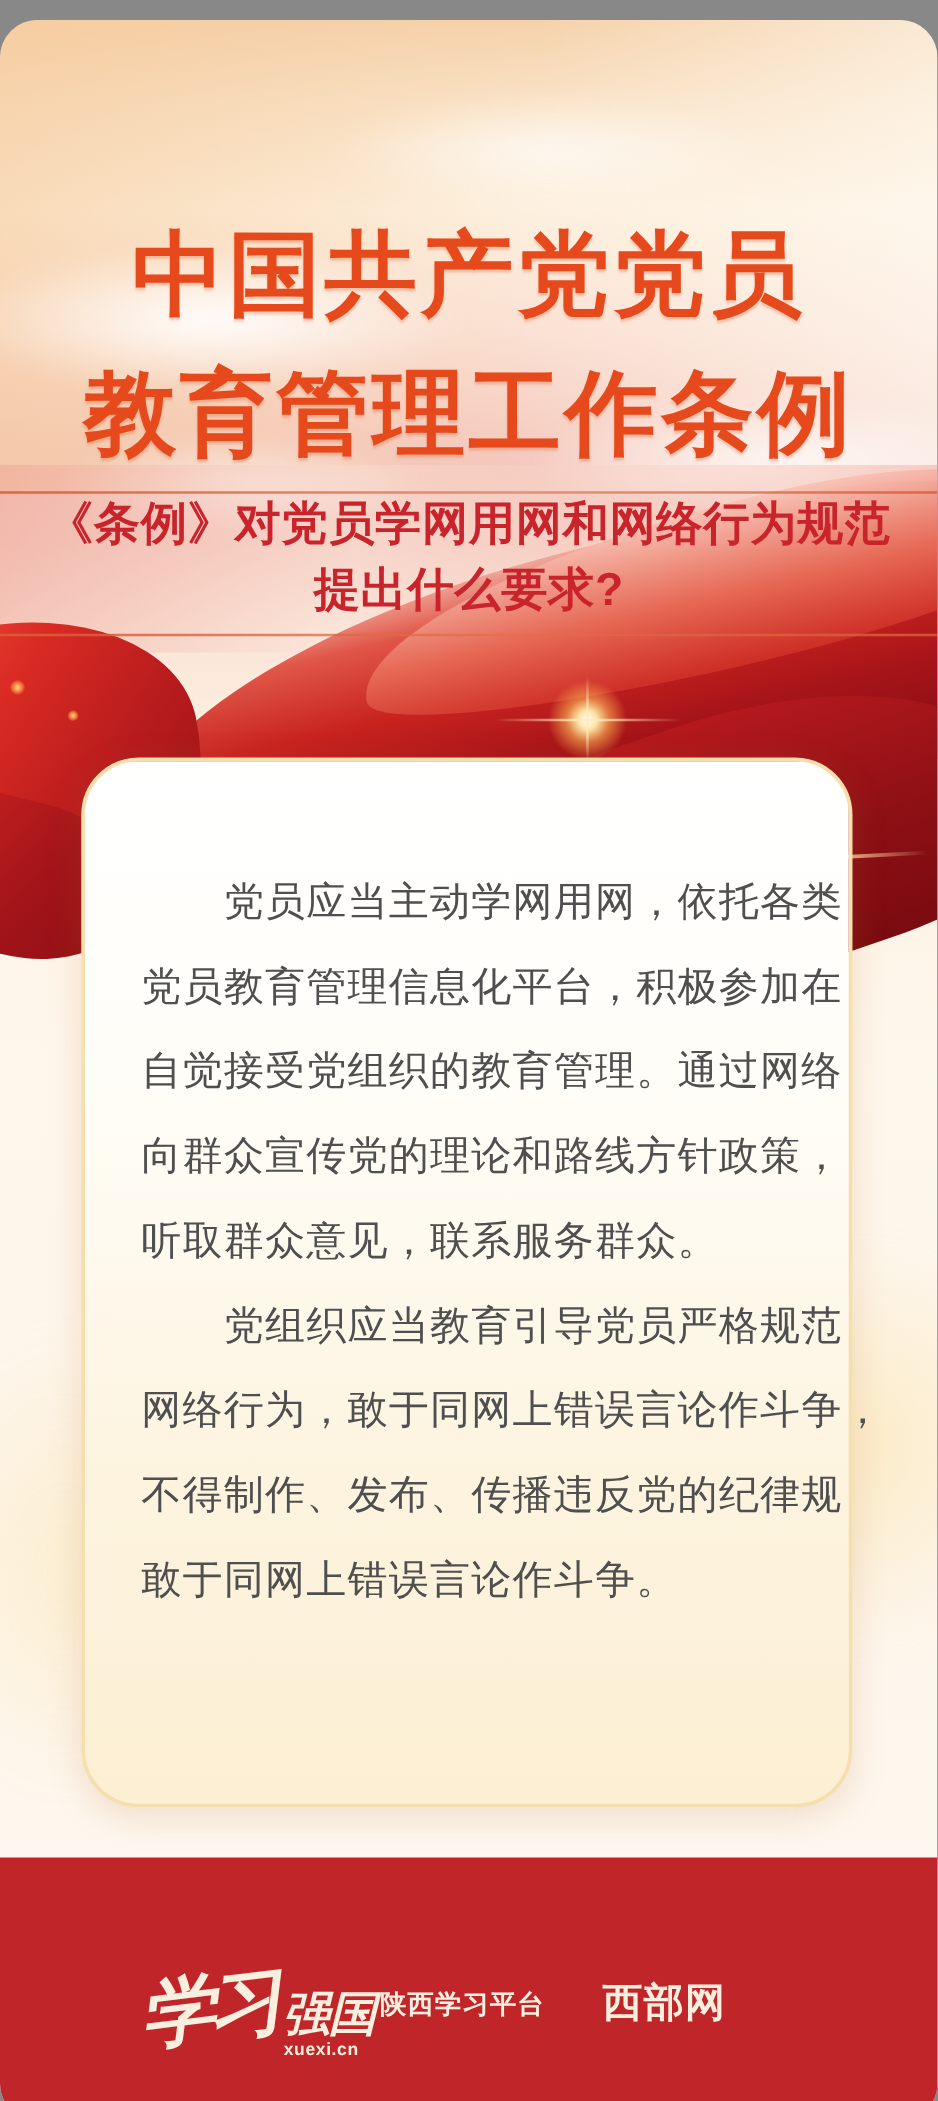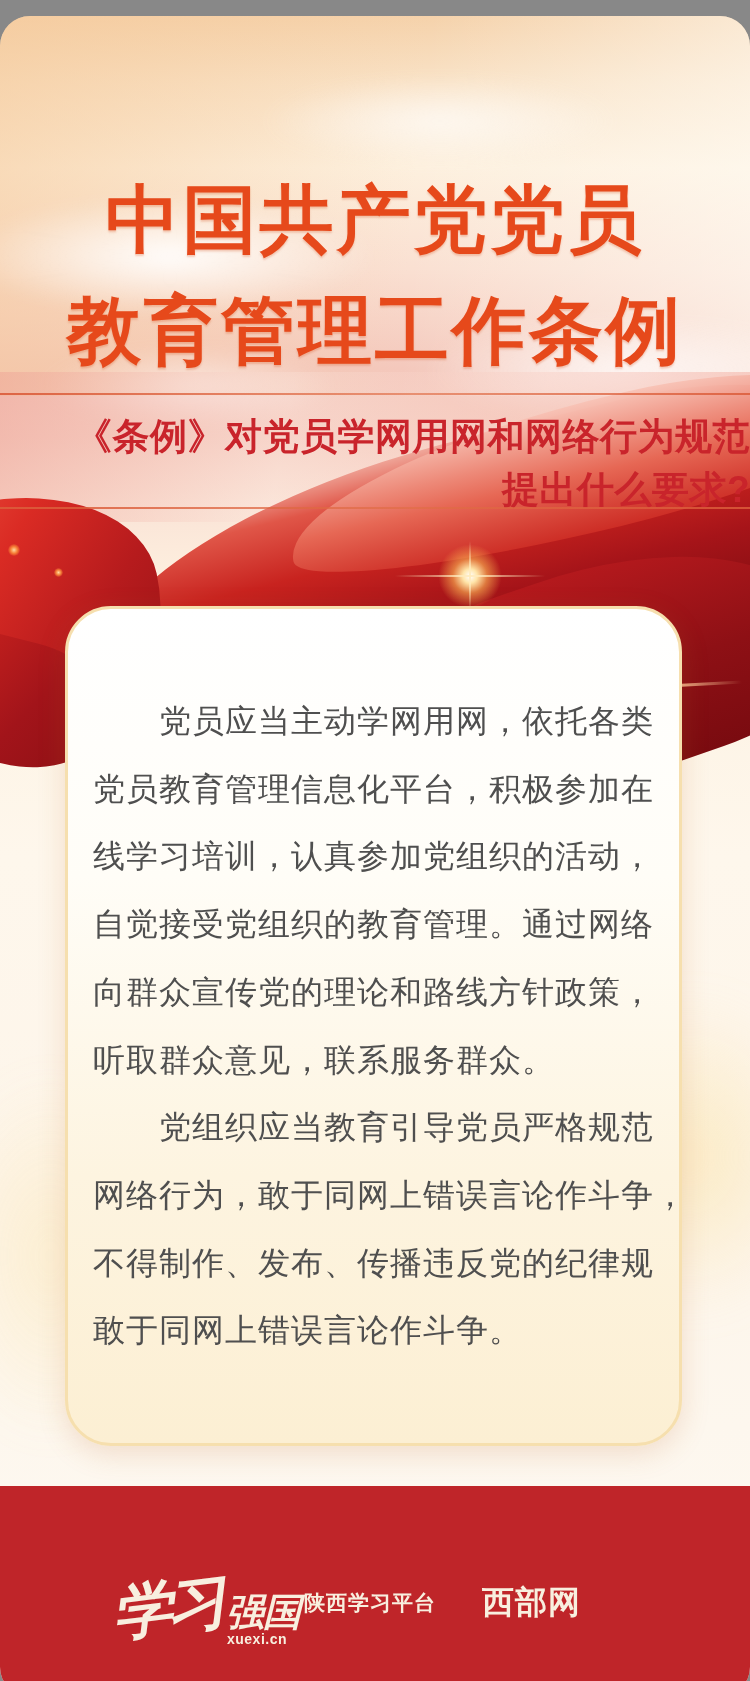--- a/index.html
+++ b/index.html
@@ -73,31 +73,31 @@
 
   
   .title{position:absolute;left:0;top:148px;width:100%;z-index:3;
     text-align:center;color:#e6491b;font-weight:900;
     font-size:74px;line-height:111px;letter-spacing:3px;
     text-shadow:0 2px 2px rgba(210,70,20,.25);}
   .rule{position:absolute;left:0;width:100%;height:2px;z-index:3;
     background:linear-gradient(90deg,rgba(219,92,58,.9),rgba(224,110,70,.65) 55%,rgba(219,92,58,.85));}
   .rule.a{top:377px;}
   .rule.b{top:491px;}
-  .subtitle{position:absolute;left:0;top:394px;width:100%;z-index:3;
-    text-align:right;color:#c9242b;font-weight:800;
+  .subtitle{position:absolute;left:0;top:376px;width:100%;z-index:3;
+    text-align:center;color:#c9242b;font-weight:800;
     font-size:37px;line-height:53px;letter-spacing:.5px;}
 
   
   .card{position:absolute;left:65px;top:590px;width:617px;height:840px;z-index:5;
     box-sizing:border-box;
     border:3px solid #f6dfae;border-radius:46px;
     background:linear-gradient(180deg,#ffffff 0%,#fffdf7 32%,#fdf4e0 68%,#fcefd3 100%);
     box-shadow:0 8px 28px rgba(190,105,45,.18);
-    padding:79px 40px 0 25px;}
+    padding:79px 40px 0 45px;}
   .card .line{font-size:32px;line-height:67.7px;color:#4f4f4f;
     letter-spacing:1px;white-space:nowrap;}
   .card .line.indent{padding-left:66px;}
 
   
   .footer{position:absolute;left:0;bottom:0;width:100%;height:211px;z-index:6;
     background:#bf2529;
     display:flex;align-items:center;box-sizing:border-box;
     padding:30px 0 0 112px;color:#f8efdf;}
   .logo{display:flex;align-items:flex-end;}
@@ -147,21 +147,20 @@
   <div class="rule a"></div>
   <div class="subtitle">
     <div>《条例》对党员学网用网和网络行为规范</div>
     <div>提出什么要求?</div>
   </div>
   <div class="rule b"></div>
 
   <div class="card">
     <div class="line indent">党员应当主动学网用网，依托各类</div>
     <div class="line">党员教育管理信息化平台，积极参加在</div>
-    <div class="line">线学习培训，认真参加党组织的活动，</div>
     <div class="line">自觉接受党组织的教育管理。通过网络</div>
     <div class="line">向群众宣传党的理论和路线方针政策，</div>
     <div class="line">听取群众意见，联系服务群众。</div>
     <div class="line indent">党组织应当教育引导党员严格规范</div>
     <div class="line">网络行为，敢于同网上错误言论作斗争，</div>
     <div class="line">不得制作、发布、传播违反党的纪律规</div>
     <div class="line">敢于同网上错误言论作斗争。</div>
   </div>
 
   <div class="footer">

